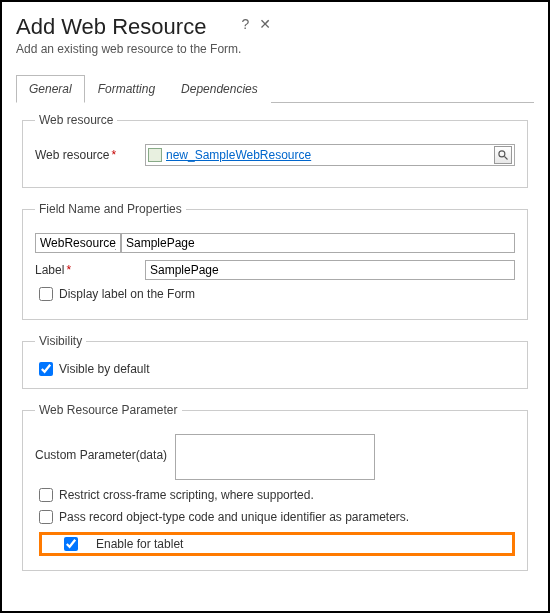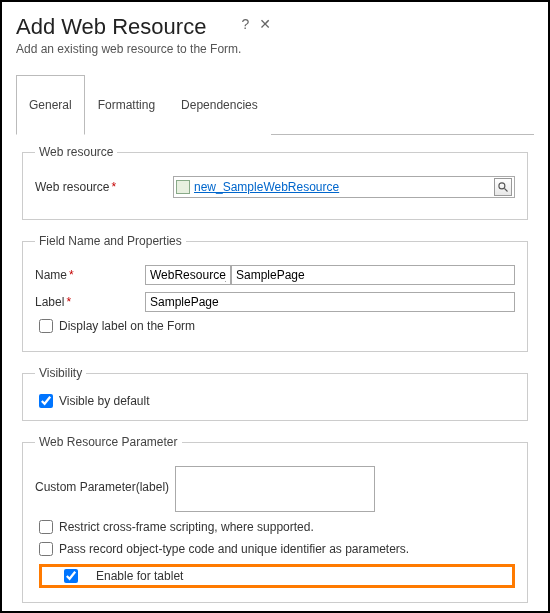--- a/index.html
+++ b/index.html
@@ -42,29 +42,30 @@
     font-size: 14px;
     padding-top: 6px;
   }
   .header-icons span { cursor: pointer; }
   .tabs {
     display: flex;
     border-bottom: 1px solid #bbb;
     margin-bottom: 6px;
   }
   .tab {
-    padding: 22px 12px;
+    padding: 6px 12px;
     font-size: 12px;
     color: #444;
     border: 1px solid transparent;
     border-bottom: none;
     cursor: pointer;
     position: relative;
     top: 1px;
     background: #fff;
+    font-style: italic;
   }
   .tab.active {
     border-color: #bbb;
     border-bottom: 1px solid #fff;
   }
   fieldset {
     border: 1px solid #ccc;
     margin: 10px 6px 14px 6px;
     padding: 10px 12px 14px 12px;
   }
@@ -93,21 +94,20 @@
     background: #fff;
   }
   .lookup-field {
     display: flex;
     align-items: center;
     border: 1px solid #aaa;
     height: 22px;
     flex: 1;
     background: #fff;
     padding: 0 2px;
-    margin-left: 28px;
   }
   .lookup-icon {
     width: 14px; height: 14px;
     background: #e8f0e0;
     border: 1px solid #8a8;
     margin-right: 4px;
     flex-shrink: 0;
   }
   .lookup-text {
     color: #0066cc;
@@ -216,23 +216,20 @@
               <line x1="10" y1="10" x2="14" y2="14" stroke="#555" stroke-width="1.5"></line>
             </svg>
         </div>
       </div>
     </div>
   </fieldset>
 
   <fieldset>
     <legend>Field Name and Properties</legend>
     <div class="row">
-      <div class="label-col">
-        <span>Name</span><span class="req">*</span>
-      </div>
       <input type="text" class="name-prefix" readonly="" value="WebResource_" style="">
       <input type="text" class="name-value" value="SamplePage" style="">
     </div>
     <div class="row">
       <div class="label-col">
         <span>Label</span><span class="req">*</span>
       </div>
       <input type="text" class="full-input" value="SamplePage" style="">
     </div>
     <div class="check-row" style="margin-left:4px;">
@@ -245,21 +242,21 @@
     <legend>Visibility</legend>
     <div class="check-row" style="margin-left:4px;">
       <input type="checkbox" checked="" style="">
       <span>Visible by default</span>
     </div>
   </fieldset>
 
   <fieldset class="wrprops">
     <legend>Web Resource Parameter</legend>
     <div class="row">
-      <div class="label-col cp-label" style="width:140px;">Custom Parameter(label)</div>
+      <div class="label-col cp-label" style="width:140px;">Custom Parameter(data)</div>
       <textarea class="cp-textarea" style=""></textarea>
     </div>
     <div class="wr-check">
       <input type="checkbox" style="">
       <span>Restrict cross-frame scripting, where supported.</span>
     </div>
     <div class="wr-check">
       <input type="checkbox" style="">
       <span>Pass record object-type code and unique identifier as parameters.</span>
     </div>

